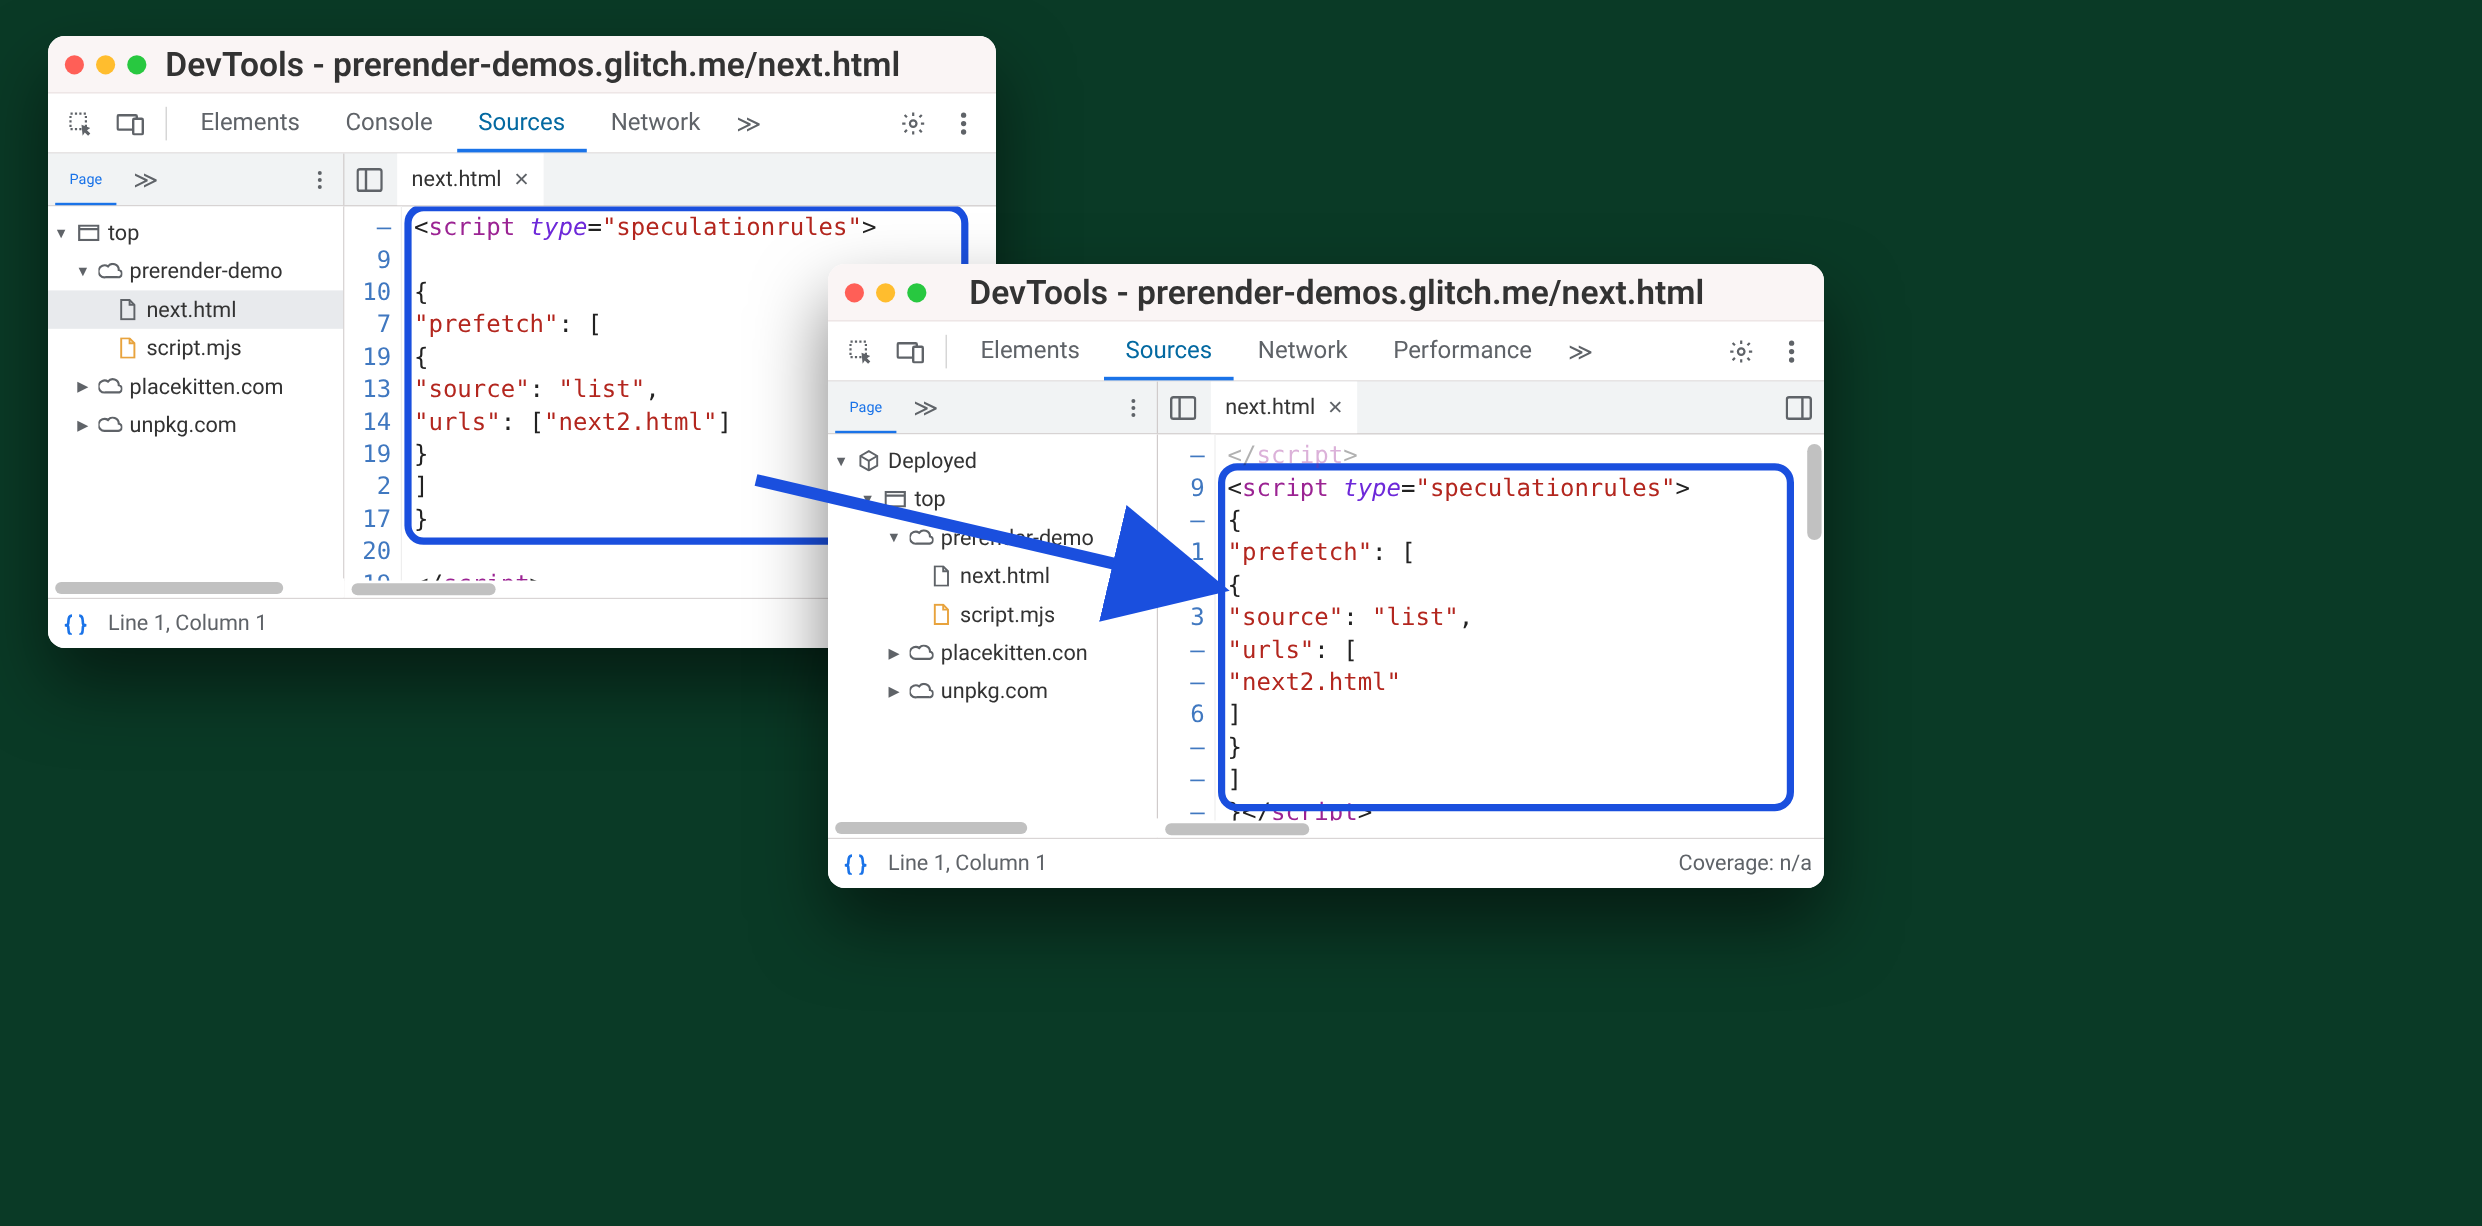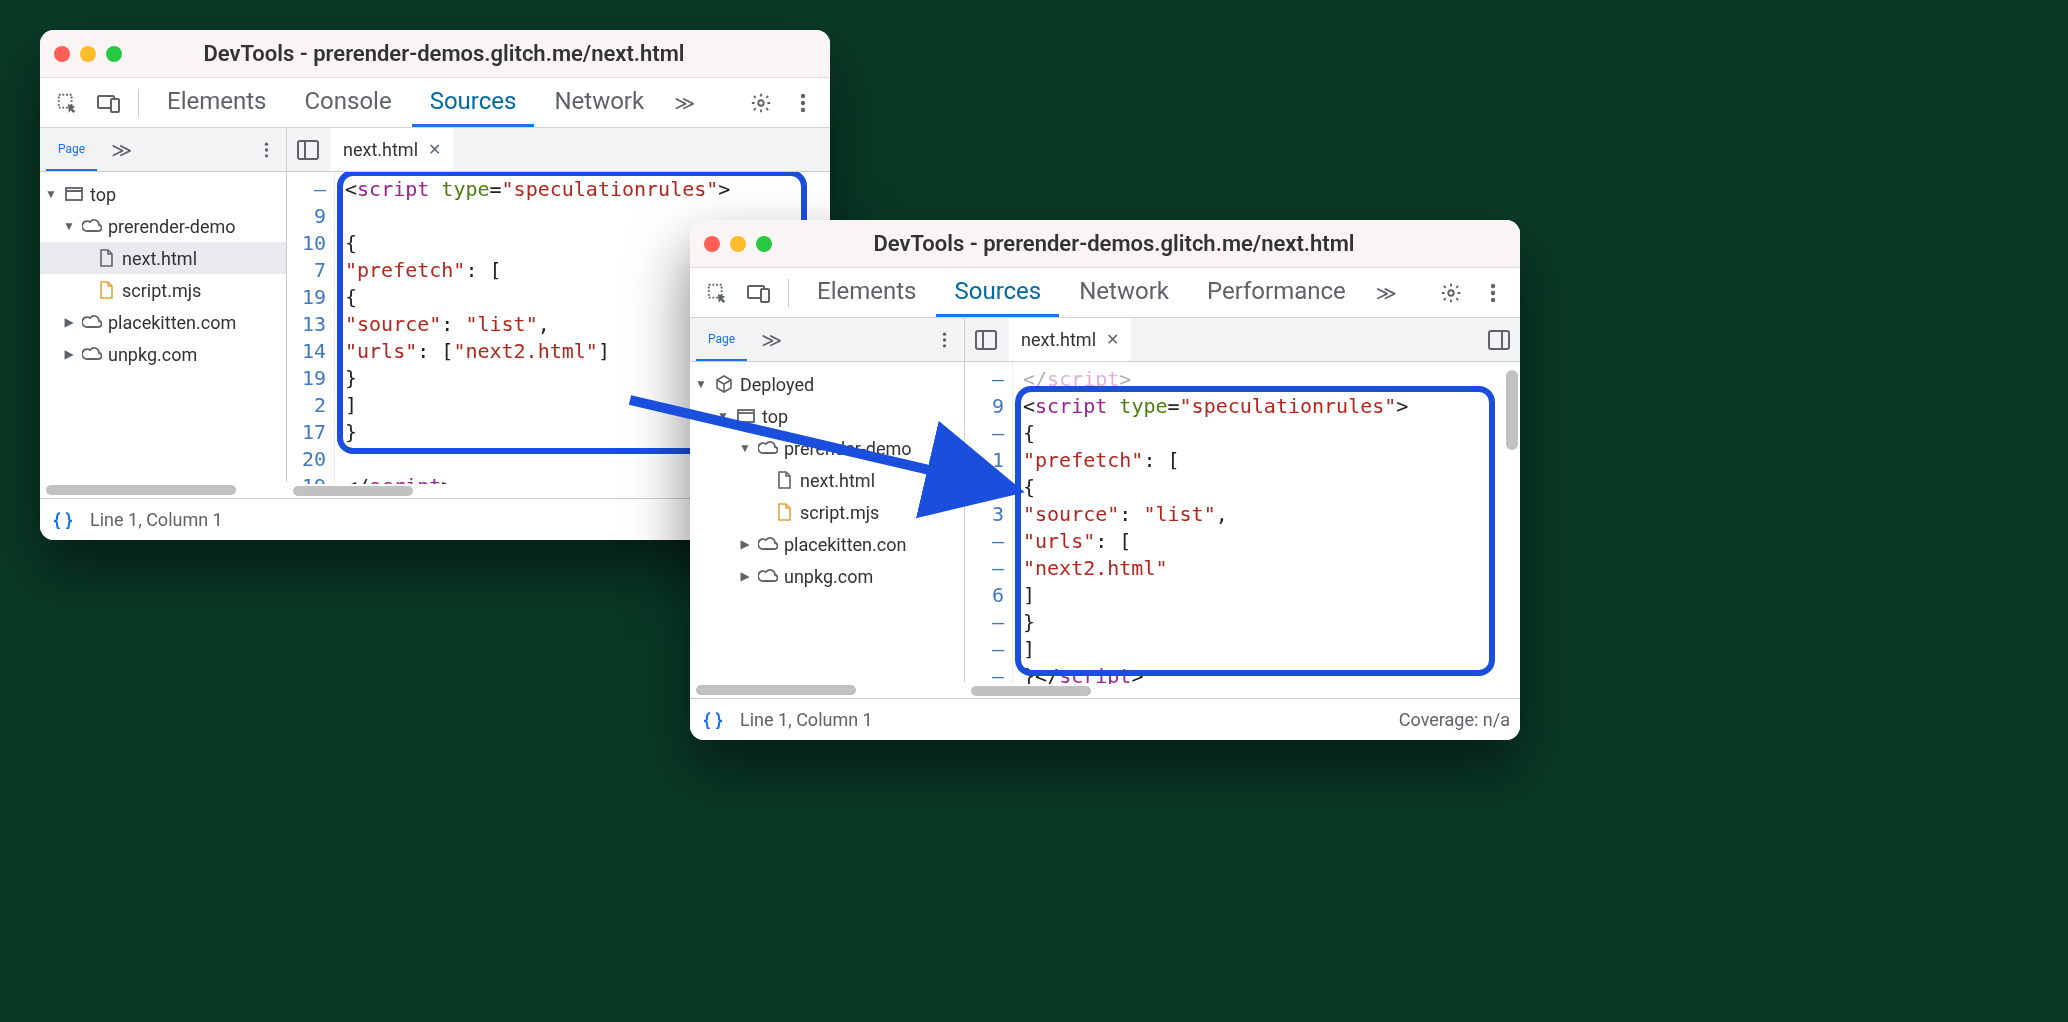--- a/index.html
+++ b/index.html
@@ -31,21 +31,21 @@
     border-bottom: 1px solid #e6dcdc;
   }
   .traffic { display: flex; gap: 10px; align-items: center; }
   .dot { width: 16px; height: 16px; border-radius: 50%; }
   .dot.red { background: #ff5f57; }
   .dot.yellow { background: #ffbd2e; }
   .dot.green { background: #28c840; }
   .title-text {
     flex: 1;
     text-align: center;
-    font-size: 22px;
+    font-size: 28px;
     font-weight: 600;
     color: #333;
     margin-right: 60px;
   }
   .toolbar {
     height: 50px;
     background: #fff;
     border-bottom: 1px solid #d8d2d2;
     display: flex;
     align-items: center;
@@ -56,21 +56,21 @@
     display:flex; align-items:center; justify-content:center;
     width: 38px; height: 38px;
     color: #5f6368;
     cursor: pointer;
   }
   .divider { width:1px; height:28px; background:#ccc; margin:0 6px; }
   .tab-row { display:flex; align-items:stretch; height:100%; gap: 2px; }
   .tab {
     padding: 0 18px;
     display:flex; align-items:center;
-    font-size: 24px;
+    font-size: 20px;
     color: #5f6368;
     cursor: pointer;
     border-bottom: 3px solid transparent;
   }
   .tab.active { color:#0369a1; border-bottom-color:#1a73e8; }
   .more-chev { font-size: 20px; color:#5f6368; padding: 0 10px; display:flex;align-items:center; }
   .spacer { flex:1; }
   .subbar {
     height: 44px;
     background: #f1f3f4;
@@ -136,21 +136,21 @@
   .gutter .ln { height:27px; line-height:27px; }
   .code-pane {
     flex:1;
     padding: 4px 4px 4px 10px;
     white-space:nowrap;
     color:#222;
     position:relative;
   }
   .code-line { height:27px; line-height:27px; }
   .kw { color:#9b2393; }
-  .attr { color:#4d7c0f; }
+  .attr { color:#6d28d9;font-style:italic; }
   .str { color:#b3261e; }
   .highlight-box {
     position:absolute;
     border: 6px solid #1a4fde;
     border-radius: 16px;
     pointer-events:none;
   }
   .statusbar {
     height:42px;
     border-top:1px solid #d0cbcb;

